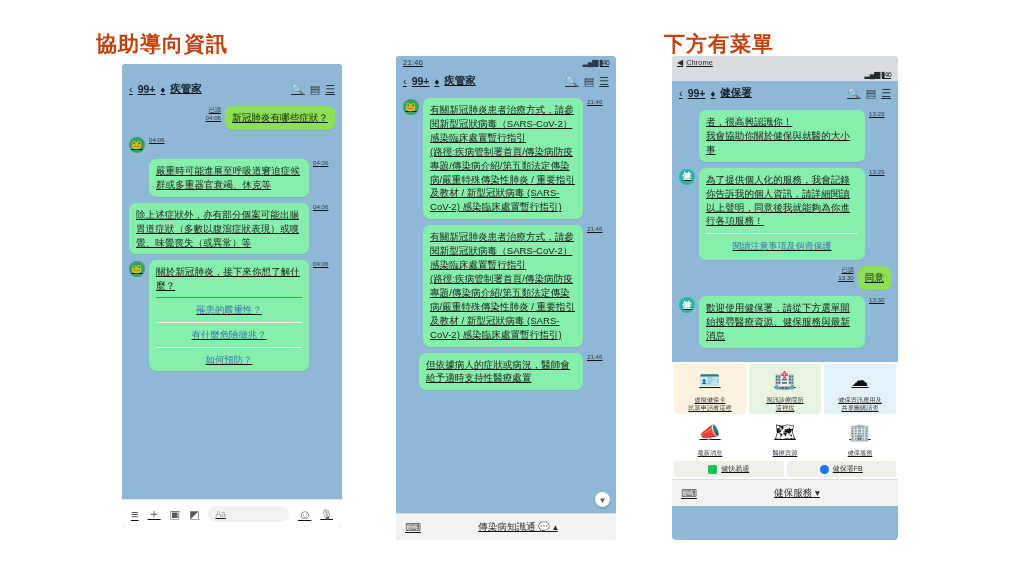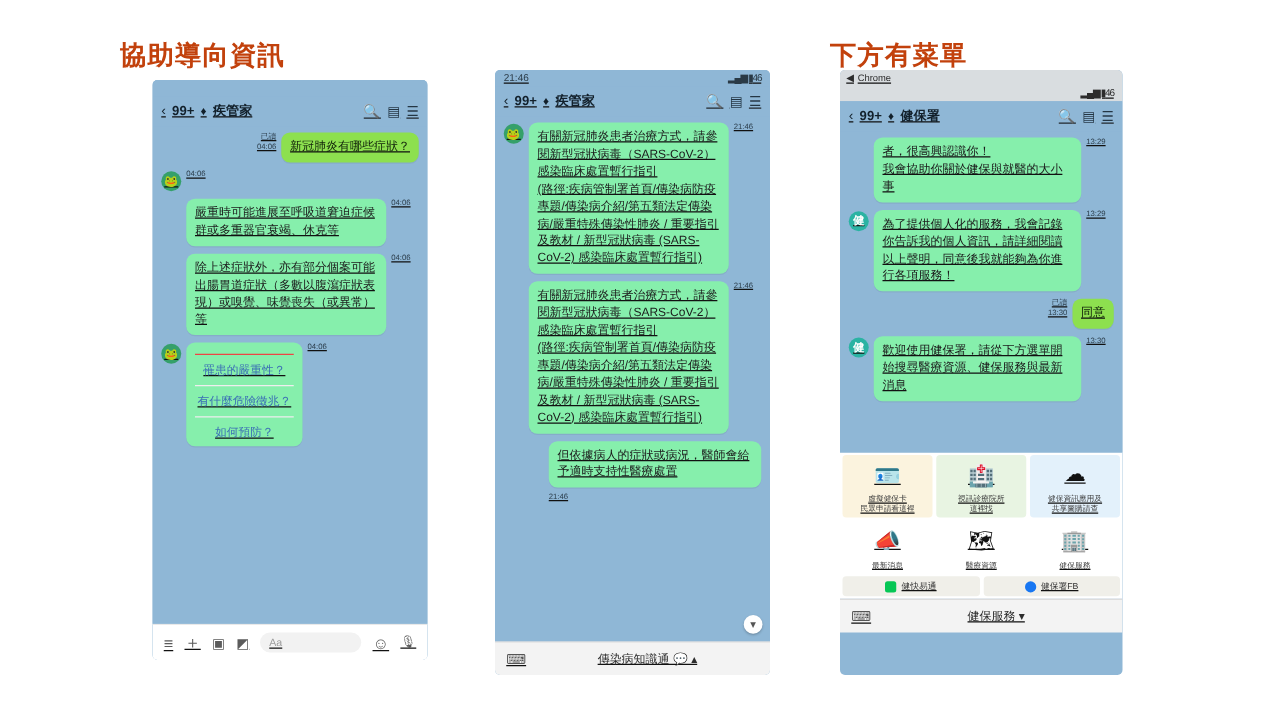--- a/index.html
+++ b/index.html
@@ -144,30 +144,31 @@
         </div>
       </div>
 
       <div class="row" style="margin-left:20px;">
         <div class="bubble">嚴重時可能進展至呼吸道窘迫症候群或多重器官衰竭、休克等</div>
         <div class="meta left">
           <span>04:06</span>
         </div>
       </div>
 
-      <div class="row" style="margin-left:20px;">
+      <div class="row" style="">
         <div class="bubble">除上述症狀外，亦有部分個案可能出腸胃道症狀（多數以腹瀉症狀表現）或嗅覺、味覺喪失（或異常）等</div>
         <div class="meta left">
           <span>04:06</span>
         </div>
       </div>
 
       <div class="row">
         <div class="avatar green">🐸</div>
         <div class="bubble" style="padding-bottom:0;">
+          <div>關於新冠肺炎，接下來你想了解什麼？</div>
           <div class="links">
             <div class="linkitem">罹患的嚴重性？</div>
             <div class="linkitem">有什麼危險徵兆？</div>
             <div class="linkitem">如何預防？</div>
           </div>
         </div>
         <div class="meta left">
           <span>04:06</span>
         </div>
       </div>
@@ -212,21 +213,21 @@
       </div>
 
       <div class="row" style="margin-left:20px;">
         <div class="bubble" style="white-space:pre-line;">有關新冠肺炎患者治療方式，請參閱新型冠狀病毒（SARS-CoV-2）感染臨床處置暫行指引
 (路徑:疾病管制署首頁/傳染病防疫專題/傳染病介紹/第五類法定傳染病/嚴重特殊傳染性肺炎 / 重要指引及教材 / 新型冠狀病毒 (SARS-CoV-2) 感染臨床處置暫行指引)</div>
         <div class="meta left">
           <span>21:46</span>
         </div>
       </div>
 
-      <div class="row" style="margin-left:36px;flex-direction:column;">
+      <div class="row" style="margin-left:16px;">
         <div class="bubble">但依據病人的症狀或病況，醫師會給予適時支持性醫療處置</div>
         <div class="meta left">
           <span>21:46</span>
         </div>
       </div>
 
       <div class="scrollbtn">▾</div>
     </div>
     <div class="bottombar">
       <span class="kb">⌨</span>
@@ -261,20 +262,21 @@
 我會協助你關於健保與就醫的大小事</div>
         <div class="meta left">
           <span>13:29</span>
         </div>
       </div>
 
       <div class="row">
         <div class="avatar teal">健</div>
         <div class="bubble">
           <div>為了提供個人化的服務，我會記錄你告訴我的個人資訊，請詳細閱讀以上聲明，同意後我就能夠為你進行各項服務！</div>
+          <div class="noticelink">閱讀注意事項及個資保護</div>
         </div>
         <div class="meta left">
           <span>13:29</span>
         </div>
       </div>
 
       <div class="row out">
         <div class="meta">
           <span>已讀</span>
           <span>13:30</span>

